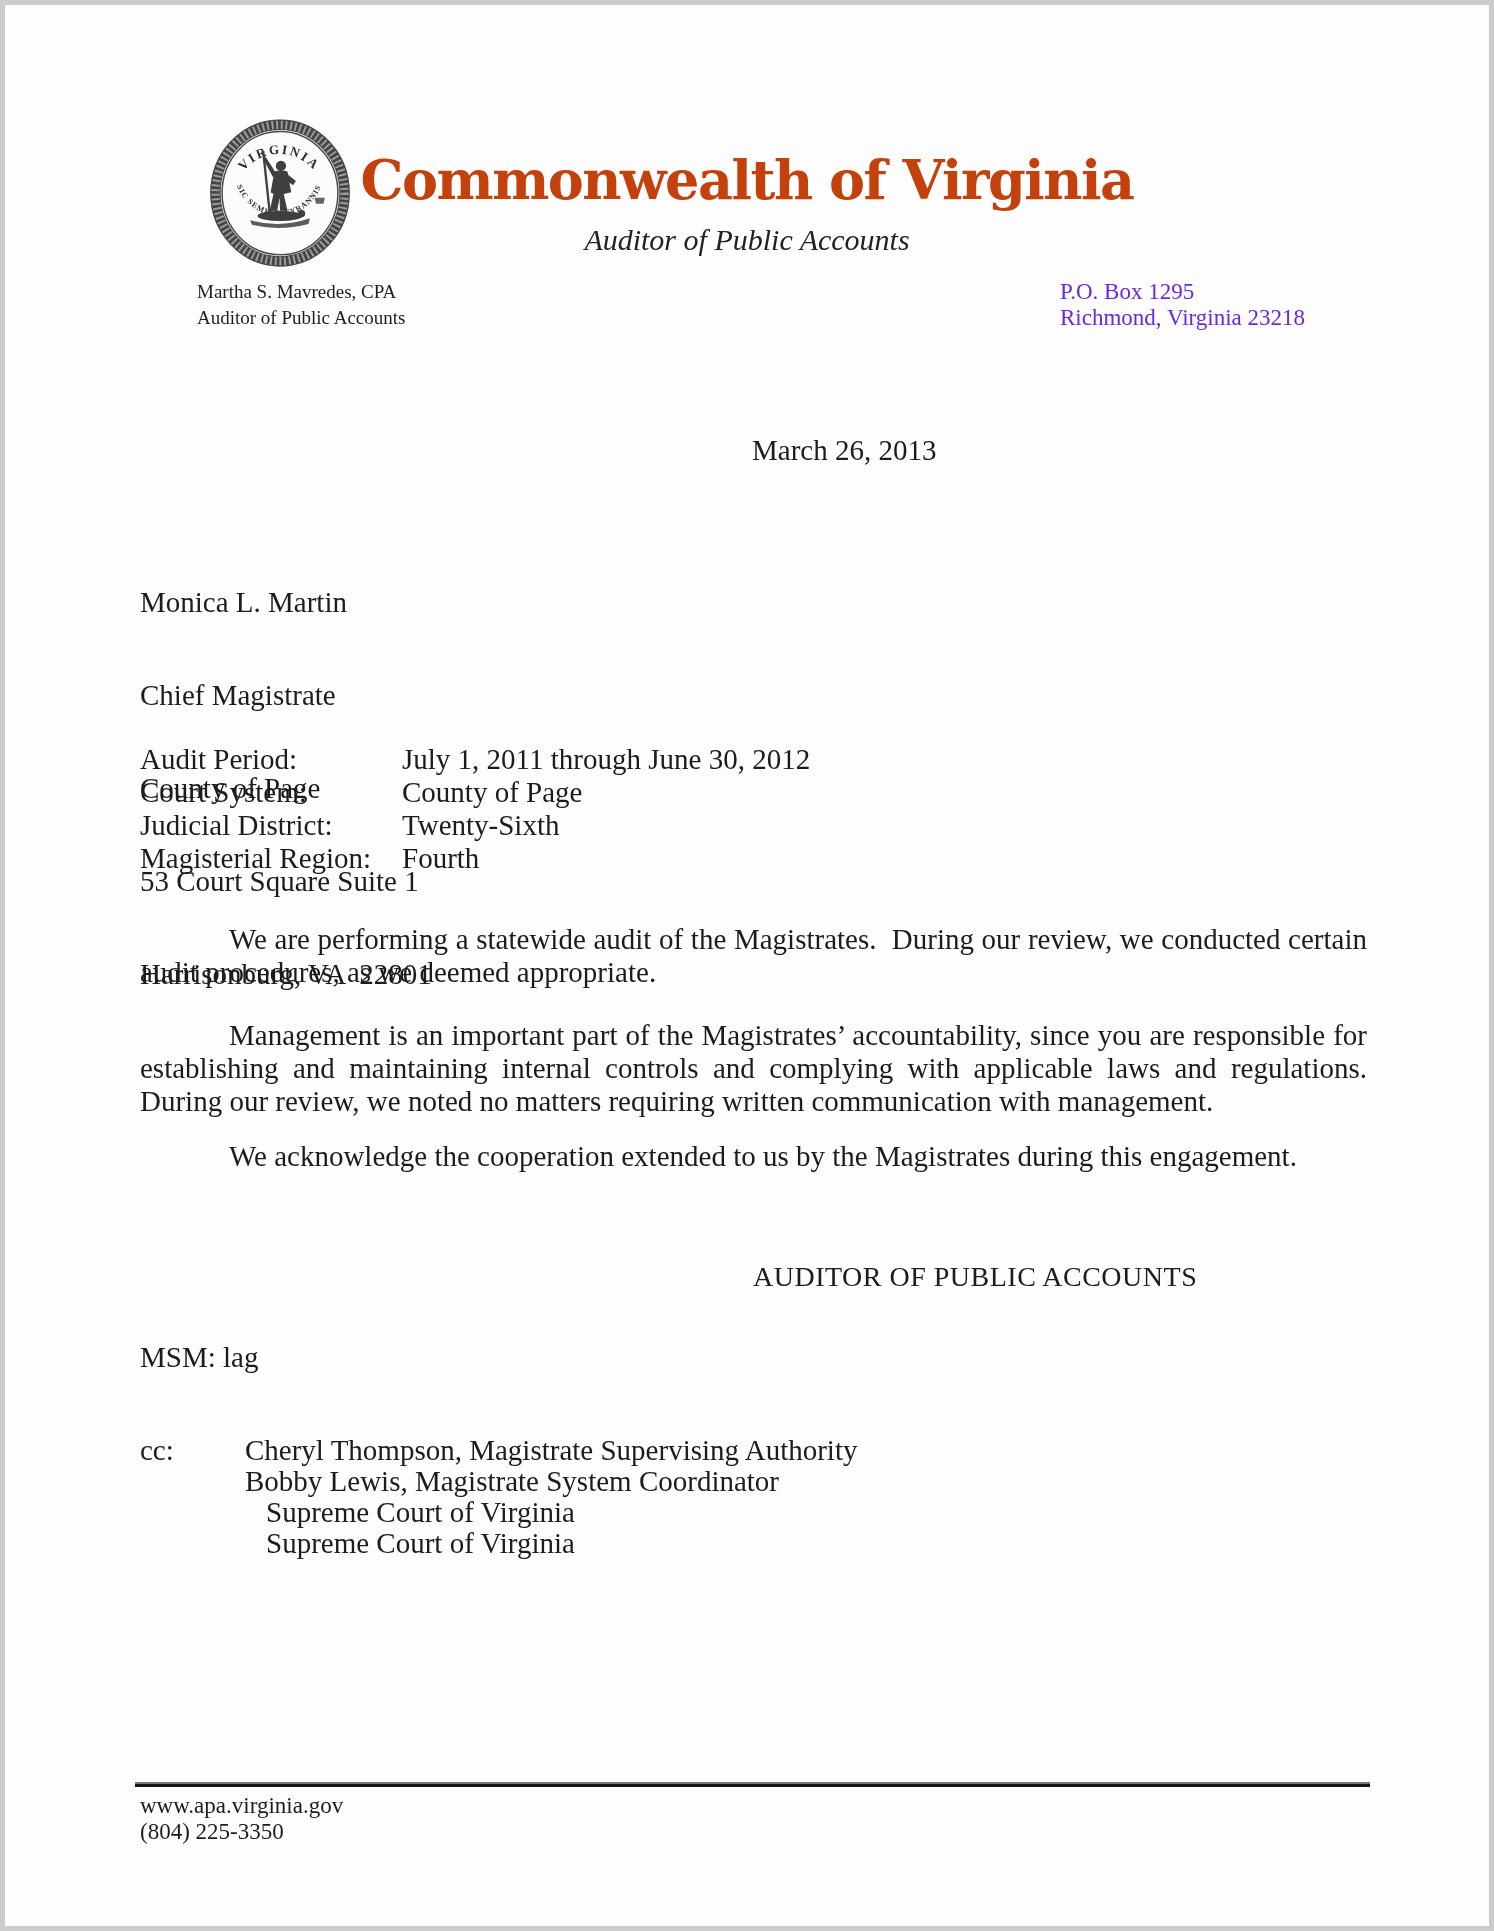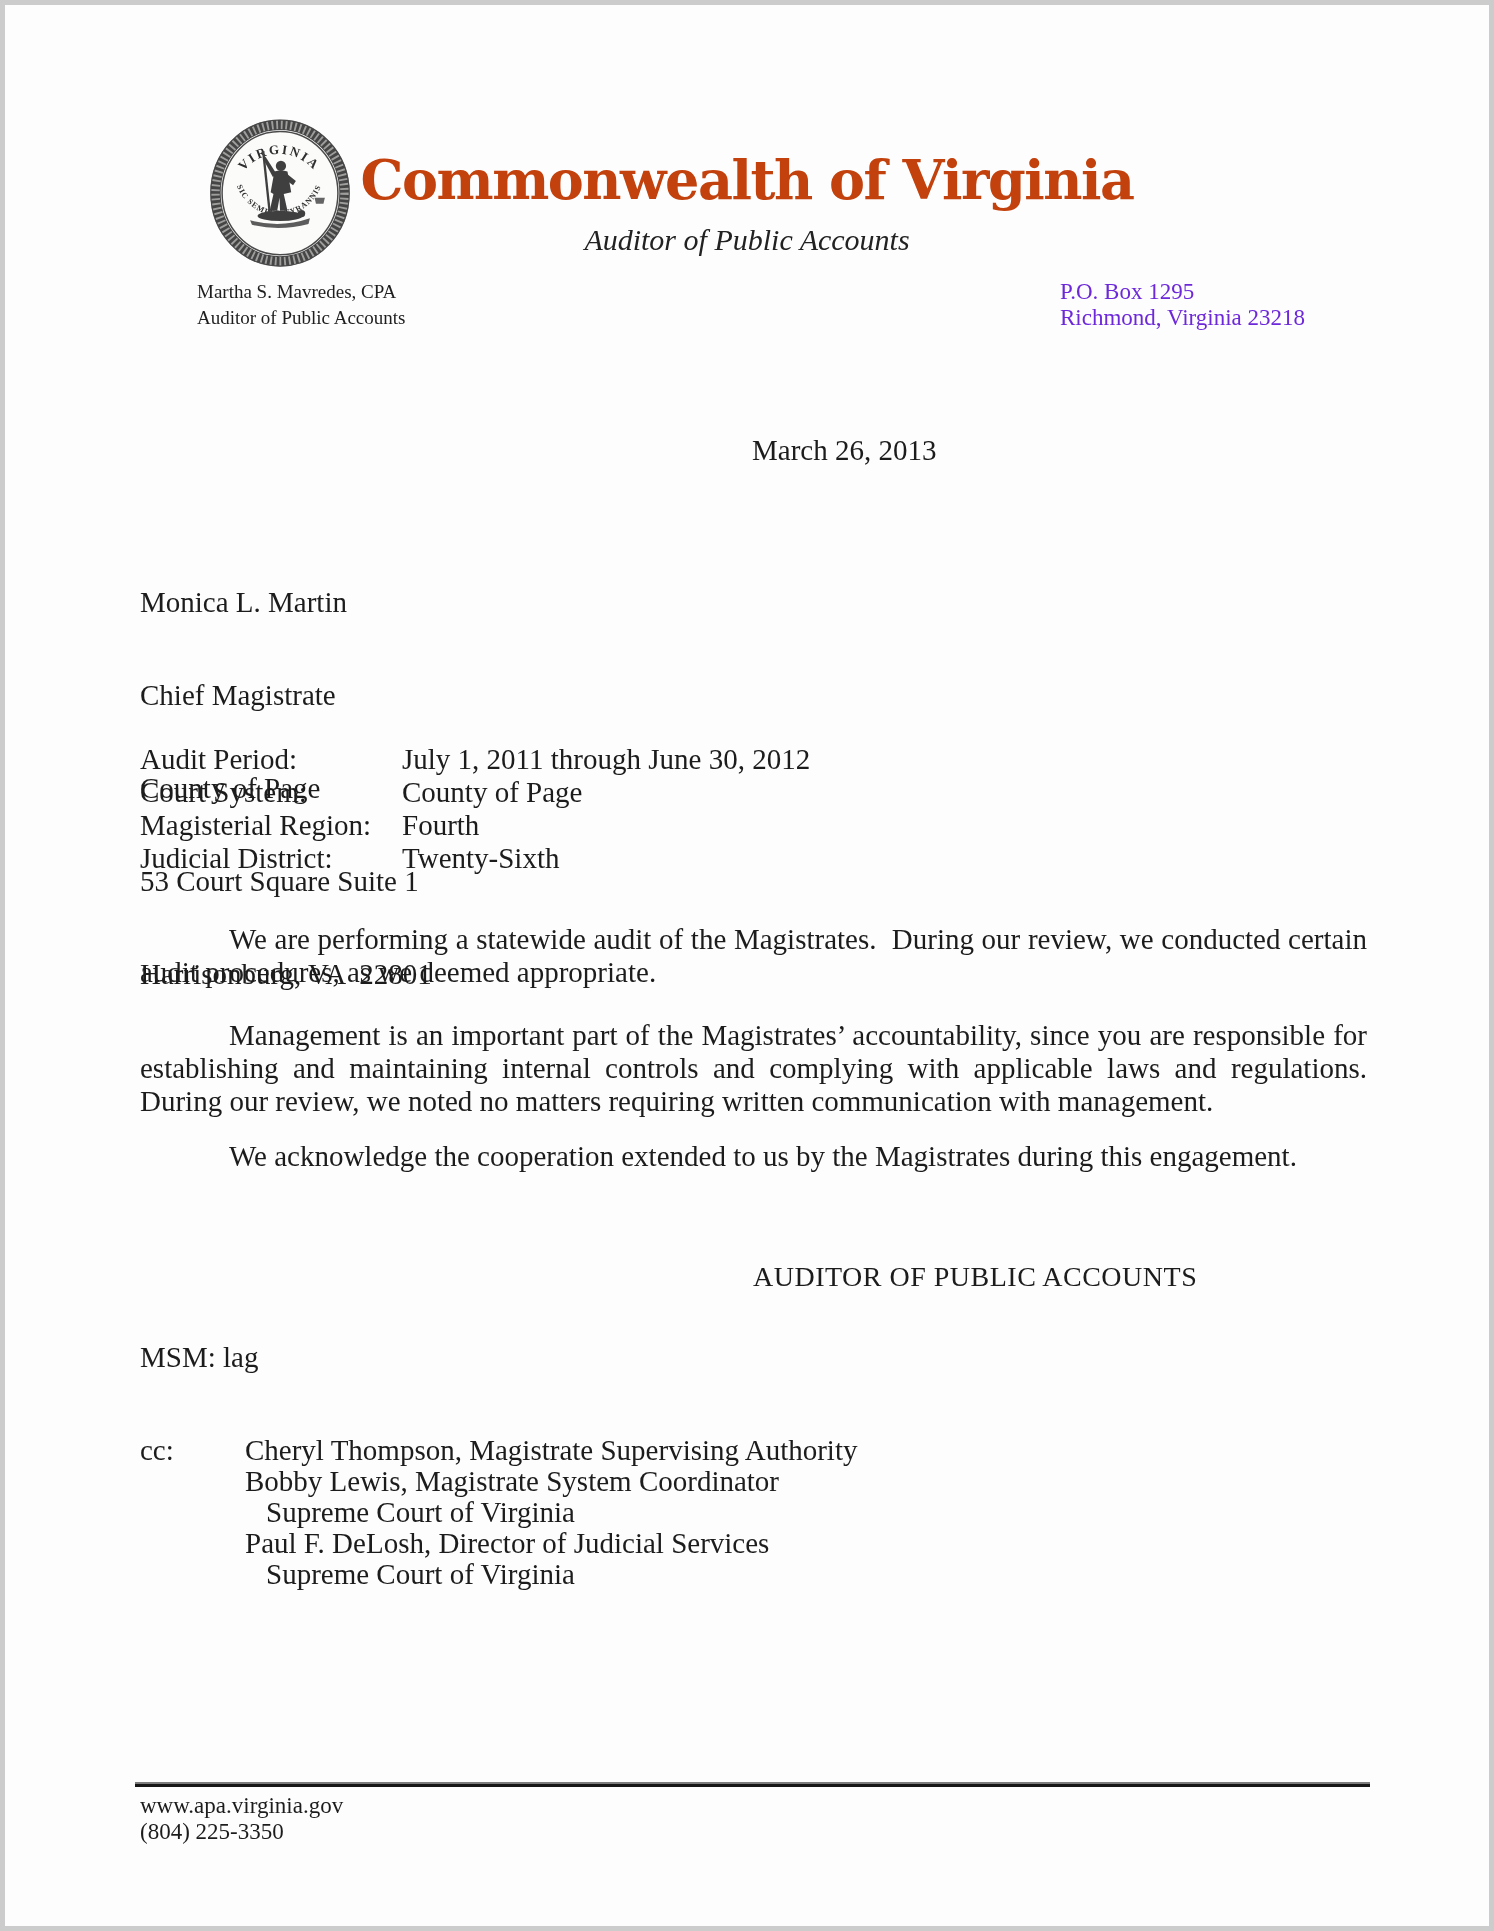--- a/index.html
+++ b/index.html
@@ -142,43 +142,42 @@
   <div class="abs audit-details">
     <div class="audit-row">
       <span class="audit-label">Audit Period:</span>
       <span>July 1, 2011 through June 30, 2012</span>
     </div>
     <div class="audit-row">
       <span class="audit-label">Court System:</span>
       <span>County of Page</span>
     </div>
     <div class="audit-row">
+      <span class="audit-label">Judicial District:</span>
+      <span>Twenty-Sixth</span>
+    </div>
+    <div class="audit-row">
       <span class="audit-label">Magisterial Region:</span>
       <span>Fourth</span>
-    </div>
-    <div class="audit-row">
-      <span class="audit-label">Judicial District:</span>
-      <span>Twenty-Sixth</span>
     </div>
   </div>
 
   <p class="abs body-par p1">We are performing a statewide audit of the Magistrates.  During our review, we conducted certain audit procedures, as we deemed appropriate.</p>
   <p class="abs body-par p3">We acknowledge the cooperation extended to us by the Magistrates during this engagement.</p>
   <p class="abs body-par p2">Management is an important part of the Magistrates’ accountability, since you are responsible for establishing and maintaining internal controls and complying with applicable laws and regulations.  During our review, we noted no matters requiring written communication with management.</p>
 
   <div class="abs signature">AUDITOR OF PUBLIC ACCOUNTS</div>
   <div class="abs reference">MSM: lag</div>
 
   <div class="abs cc">
     <span class="cc-label">cc:</span>
     <div class="cc-entries">
       <div class="cc-entry">Cheryl Thompson, Magistrate Supervising Authority</div>
       <div class="cc-entry">Bobby Lewis, Magistrate System Coordinator</div>
       <div class="cc-entry indent">Supreme Court of Virginia</div>
-      <div class="cc-entry">Paul F. DeLosh, Director of Judicial Services</div>
       <div class="cc-entry indent">Supreme Court of Virginia</div>
     </div>
   </div>
 
   <div class="abs footer-rule"></div>
   <div class="abs footer-row">
     <span>www.apa.virginia.gov</span>
     <span>(804) 225-3350</span>
   </div>
 

